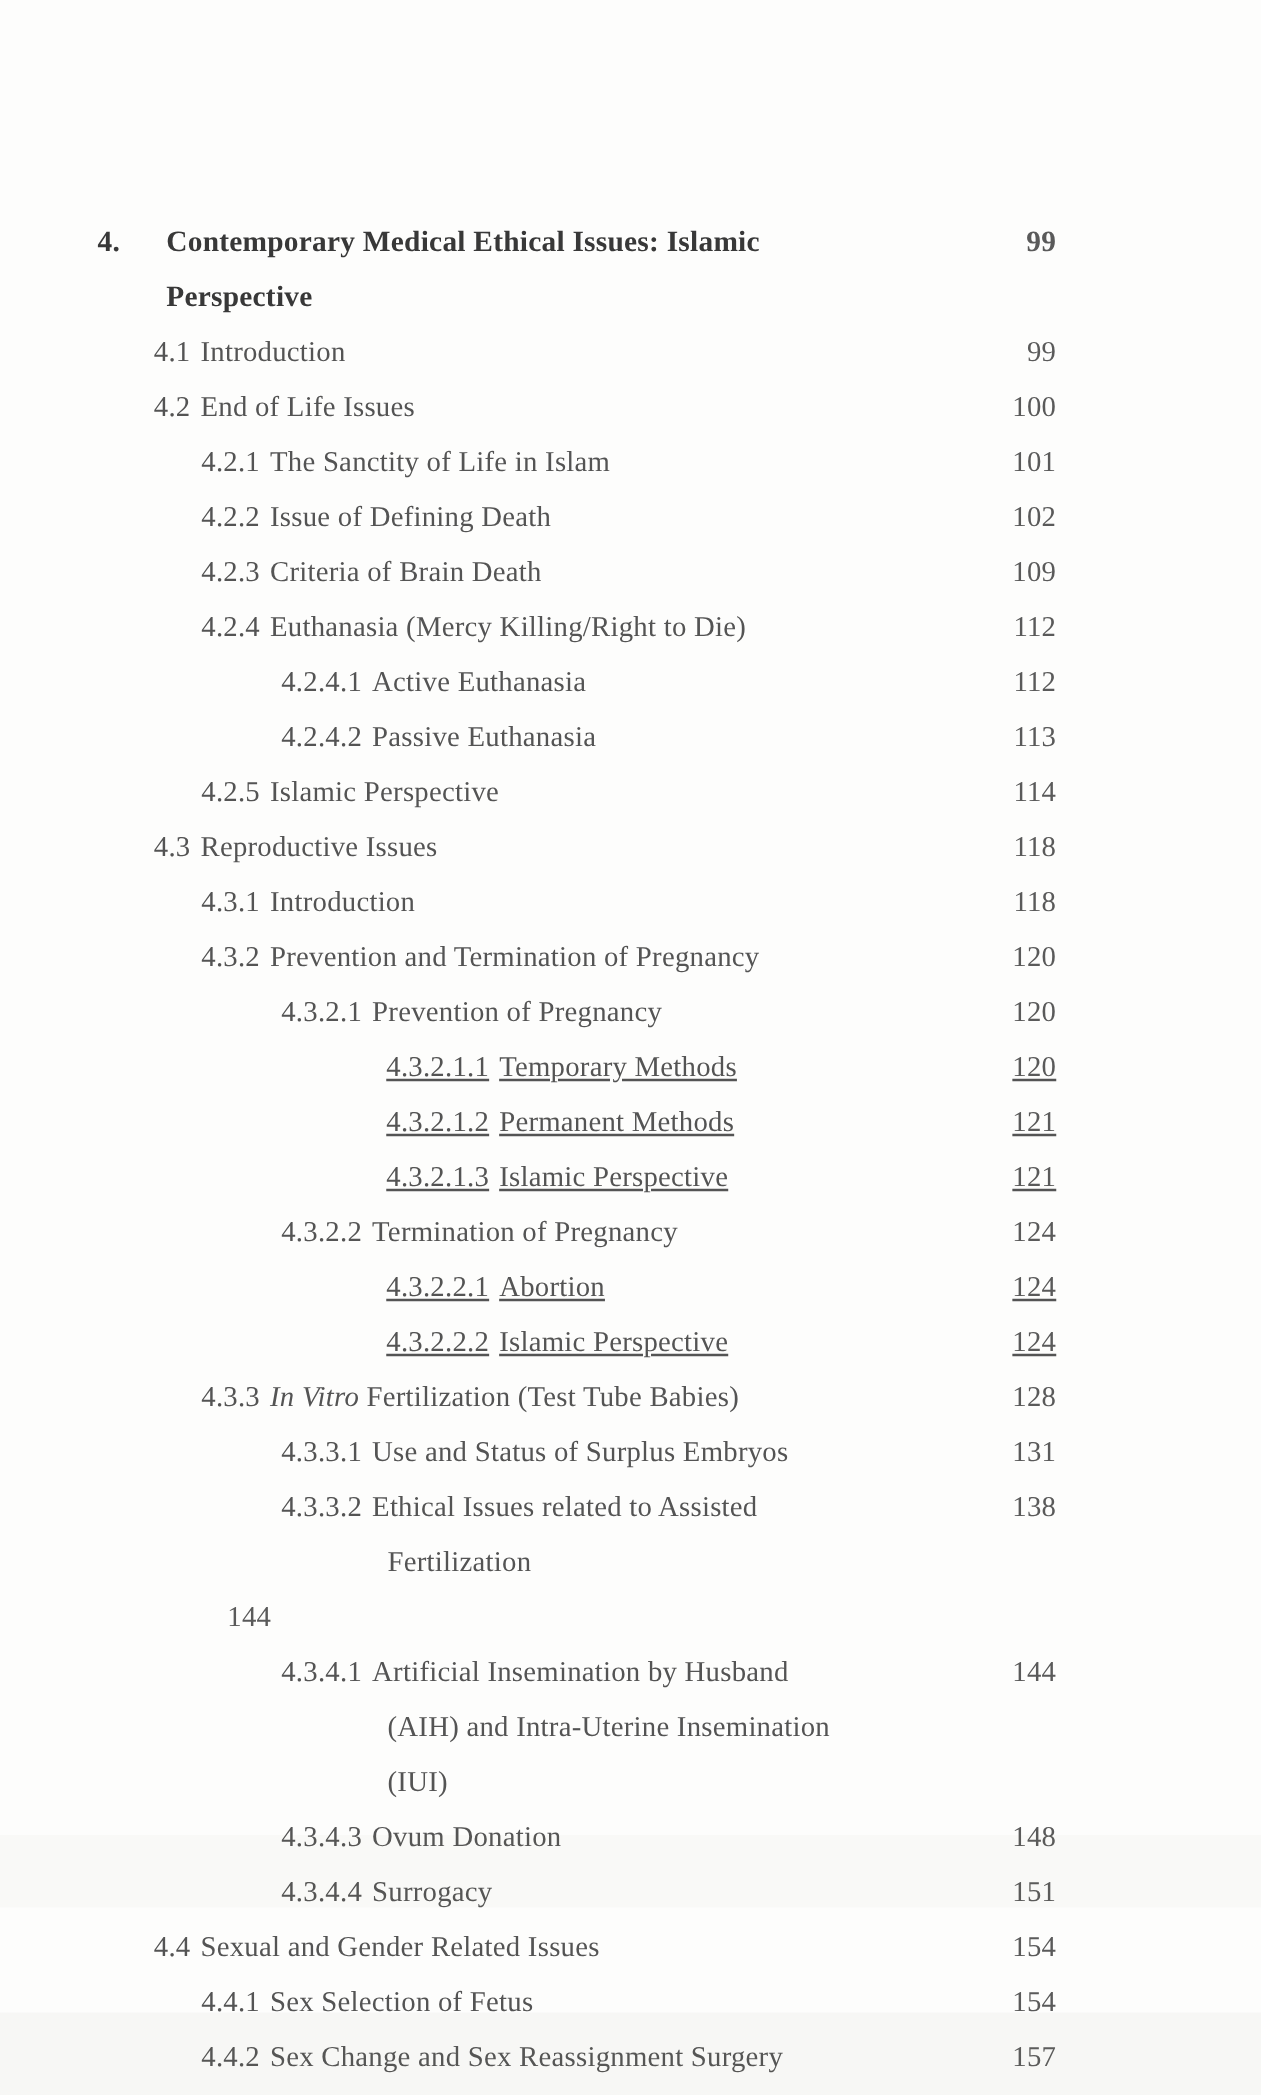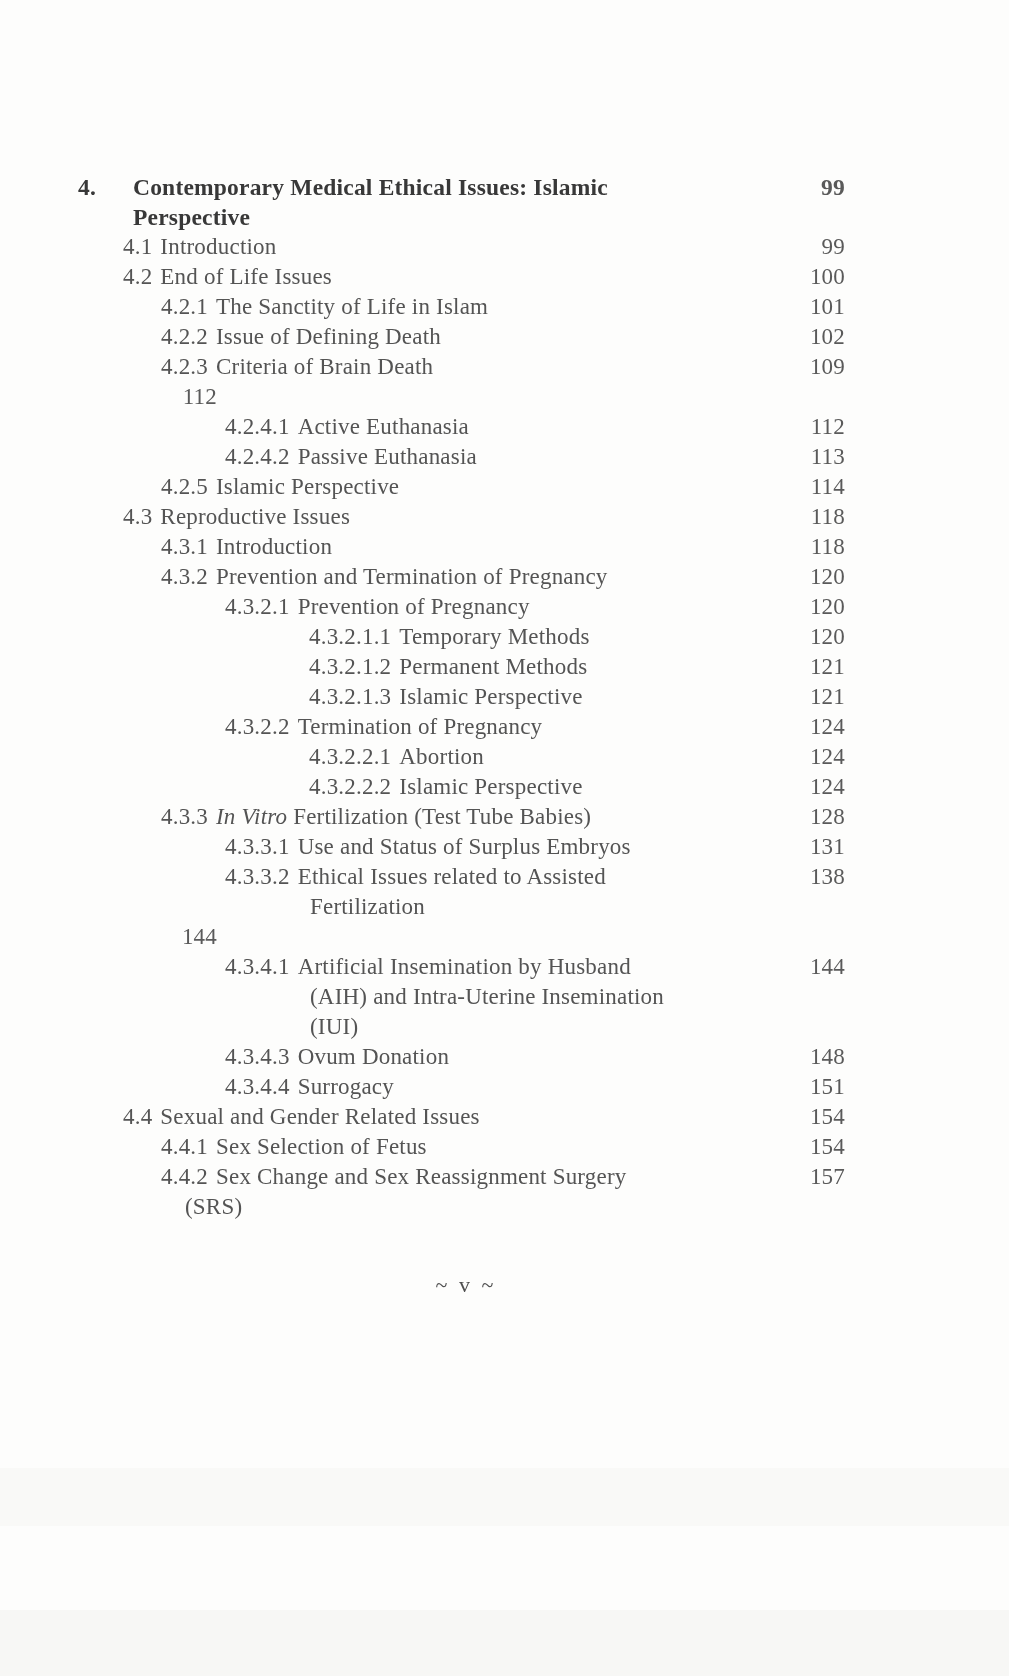--- a/index.html
+++ b/index.html
@@ -16,21 +16,21 @@
     color:var(--text);
     position:relative;
     overflow:hidden;
   }
   .sheet{position:absolute;inset:0;}
   .toc{padding-top:172px;}
   .entry{
     display:flex;
     align-items:flex-start;
     font-size:23px;
-    line-height:30px;
+    line-height:44px;
     letter-spacing:0.2px;
     padding-right:164px;
   }
   .entry .txt{
     flex:1;
     white-space:pre-line;
   }
   .entry .pnum{
     flex:none;
     width:56px;
@@ -50,21 +50,21 @@
   .chapter .txt{padding-left:55px;text-indent:-55px;}
   .chapter .cnum{display:inline-block;width:55px;text-indent:0;}
 
   
   .entry.l1{margin-left:123px;}
   .l1 .txt{padding-left:41px;text-indent:-41px;}
   .entry.l2{margin-left:161px;}
   .l2 .txt{padding-left:66px;text-indent:-66px;}
   .entry.l3{margin-left:225px;}
   .l3 .txt{padding-left:85px;text-indent:-85px;}
-  .entry.l4{margin-left:309px;}
+  .entry.l4{margin-left:309px;text-decoration:underline;}
   .l4 .txt{padding-left:106px;text-indent:-106px;}
 
   .footer{
     margin-top:48px;
     width:932px;
     text-align:center;
     font-size:22px;
     line-height:30px;
     color:#4f4f4f;
     letter-spacing:3px;
@@ -102,20 +102,21 @@
         </div>
         <div class="entry l2">
           <div class="txt"><span class="num">4.2.2</span><span class="seg">Issue of Defining Death</span></div>
           <div class="pnum">102</div>
         </div>
         <div class="entry l2">
           <div class="txt"><span class="num">4.2.3</span><span class="seg">Criteria of Brain Death</span></div>
           <div class="pnum">109</div>
         </div>
         <div class="entry l2">
+          <div class="txt"><span class="num">4.2.4</span><span class="seg">Euthanasia (Mercy Killing/Right to Die)</span></div>
           <div class="pnum">112</div>
         </div>
         <div class="entry l3">
           <div class="txt"><span class="num">4.2.4.1</span><span class="seg">Active Euthanasia</span></div>
           <div class="pnum">112</div>
         </div>
         <div class="entry l3">
           <div class="txt"><span class="num">4.2.4.2</span><span class="seg">Passive Euthanasia</span></div>
           <div class="pnum">113</div>
         </div>

